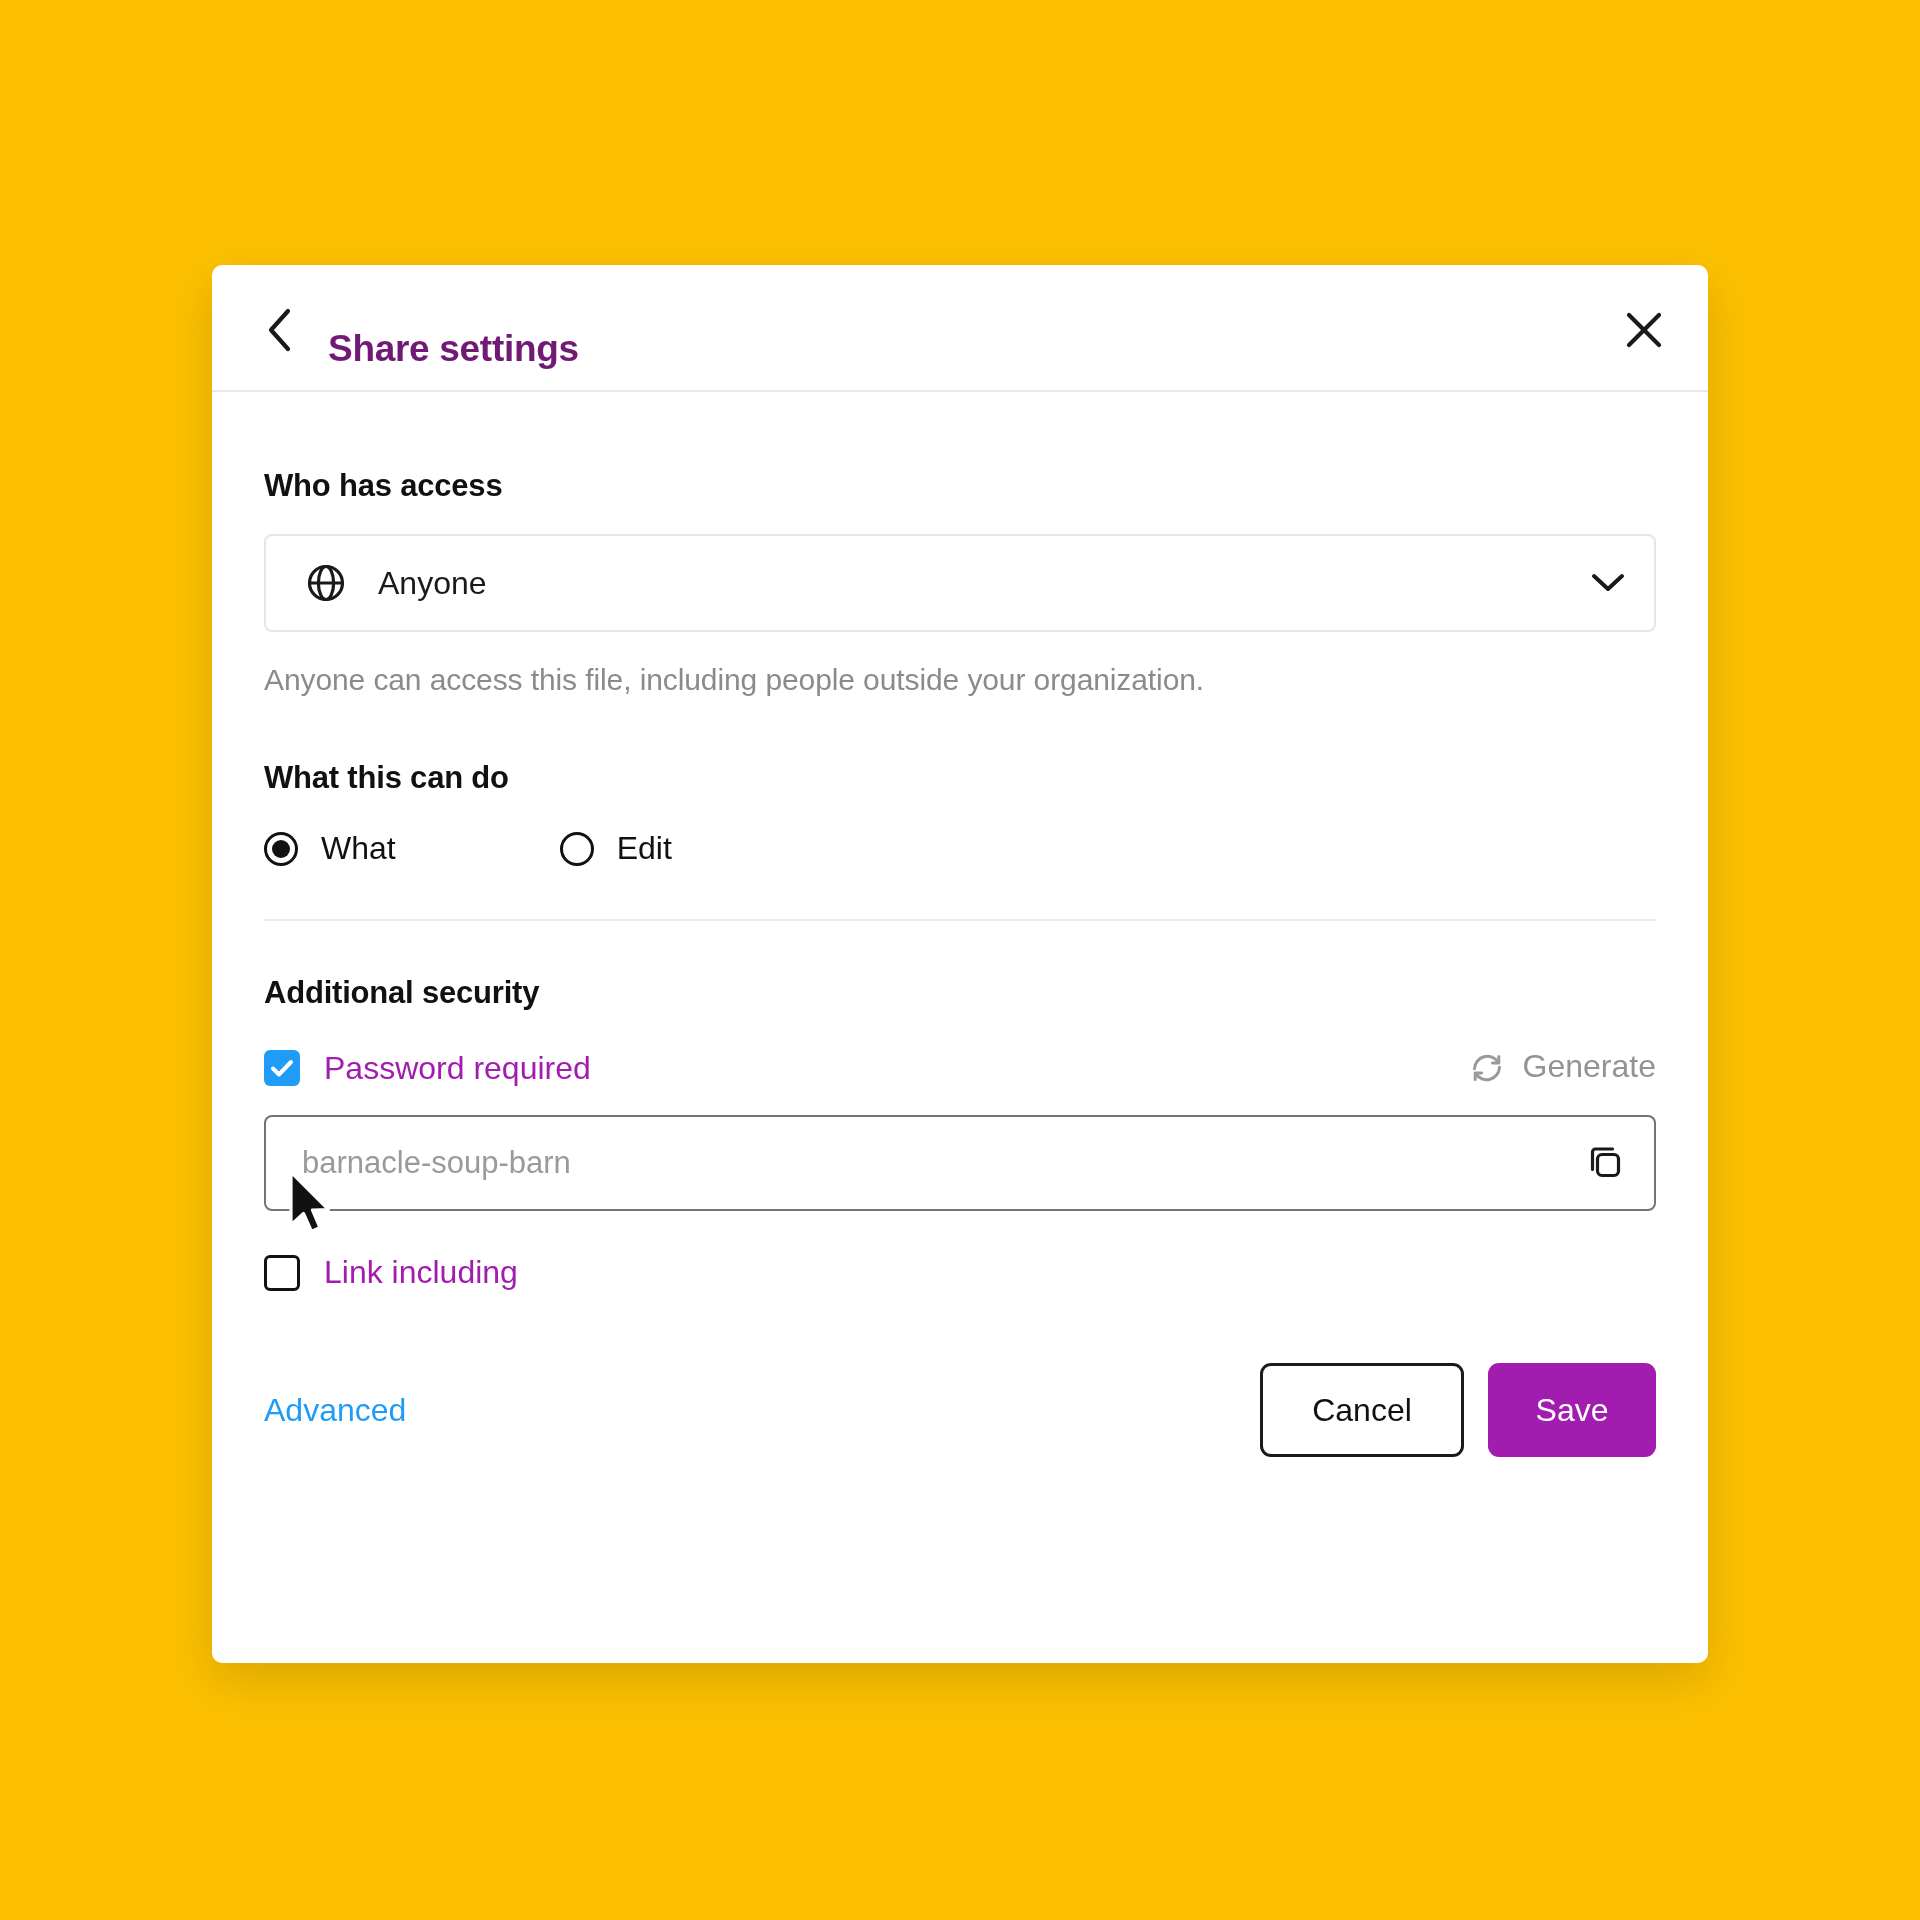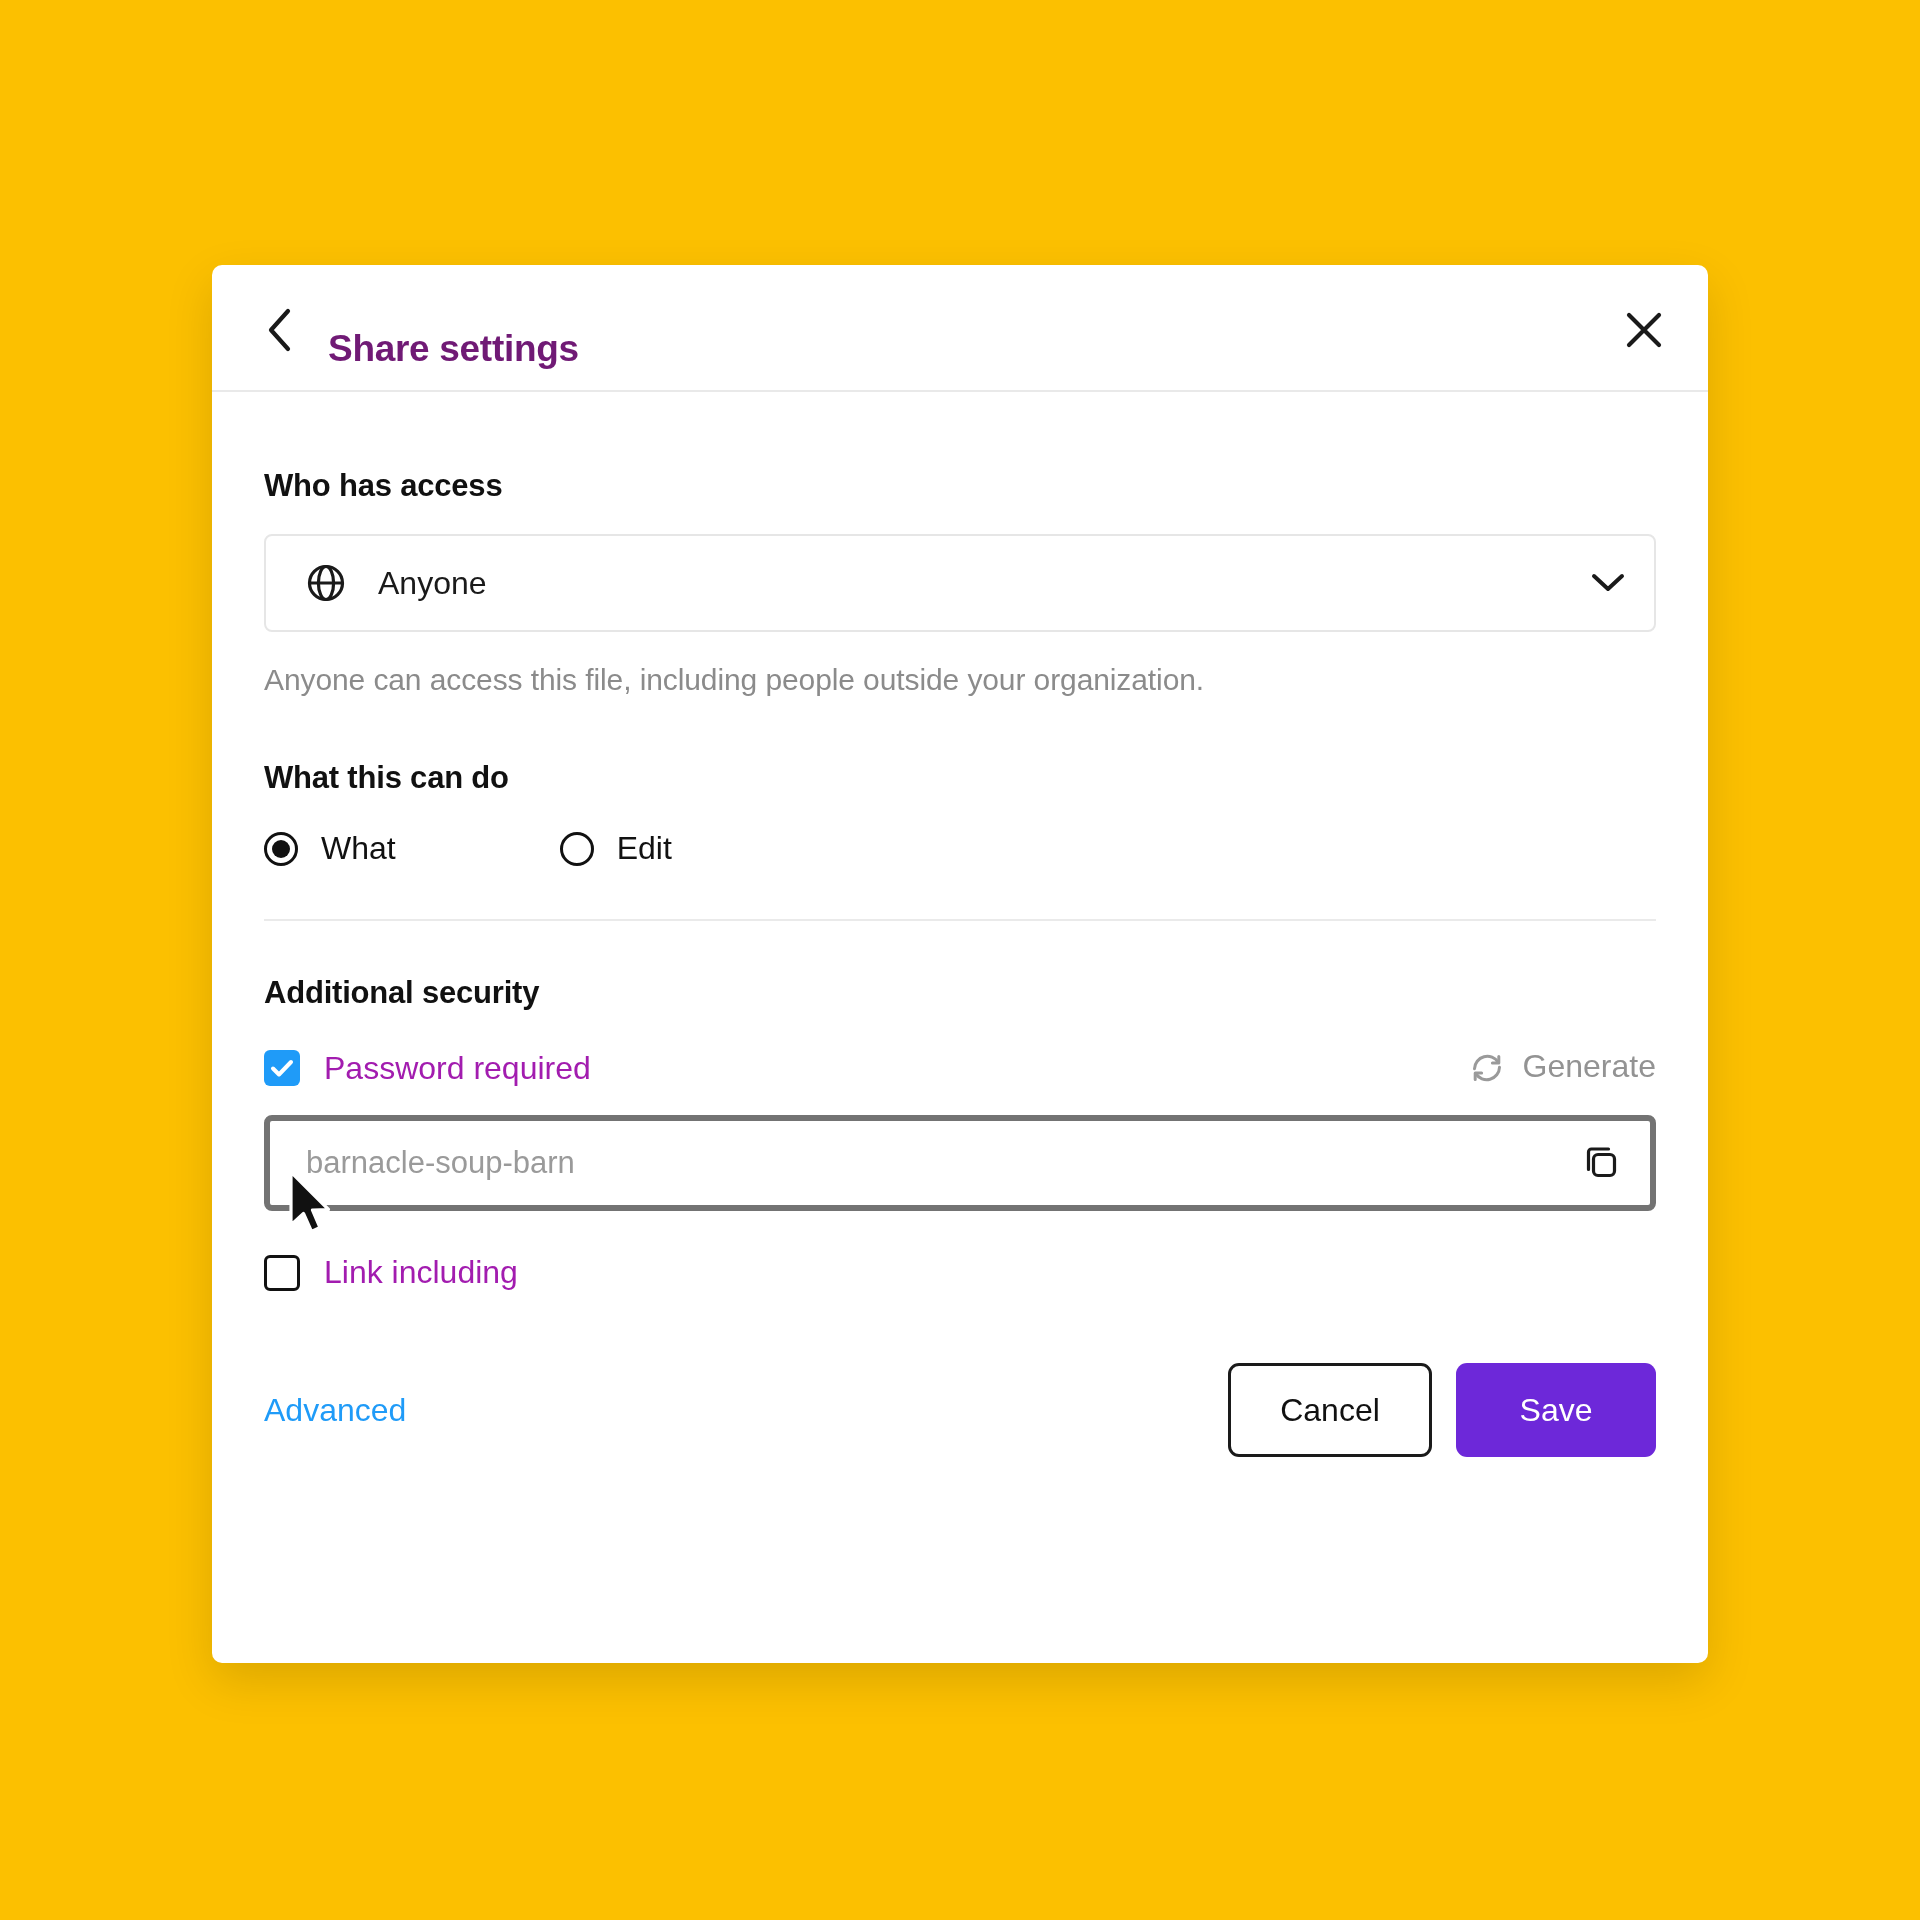--- a/index.html
+++ b/index.html
@@ -215,21 +215,21 @@
   }
   #generate-label {
     margin-left: 16px;
     font-size: 32px;
     color: #939393;
   }
 
   #password-field {
     margin-top: 27px;
     height: 96px;
-    border: 6px solid #737373;
+    border: 2px solid #737373;
     border-radius: 8px;
     display: flex;
     align-items: center;
     padding: 0 26px 0 36px;
     box-sizing: border-box;
     background: #fff;
   }
   #password-input {
     flex: 1 1 auto;
     border: none;
@@ -278,23 +278,23 @@
     box-sizing: border-box;
     cursor: pointer;
   }
   #cancel-button {
     width: 204px;
     background: #ffffff;
     border: 3px solid #1a1a1a;
     color: #111111;
   }
   #save-button {
-    width: 200px;
+    width: 168px;
     margin-left: 24px;
-    background: #6d28d9;
+    background: #a21caf;
     border: none;
     color: #ffffff;
   }
 
   
   #mouse-cursor {
     position: absolute;
     left: 287px;
     top: 1170px;
     width: 46px;

